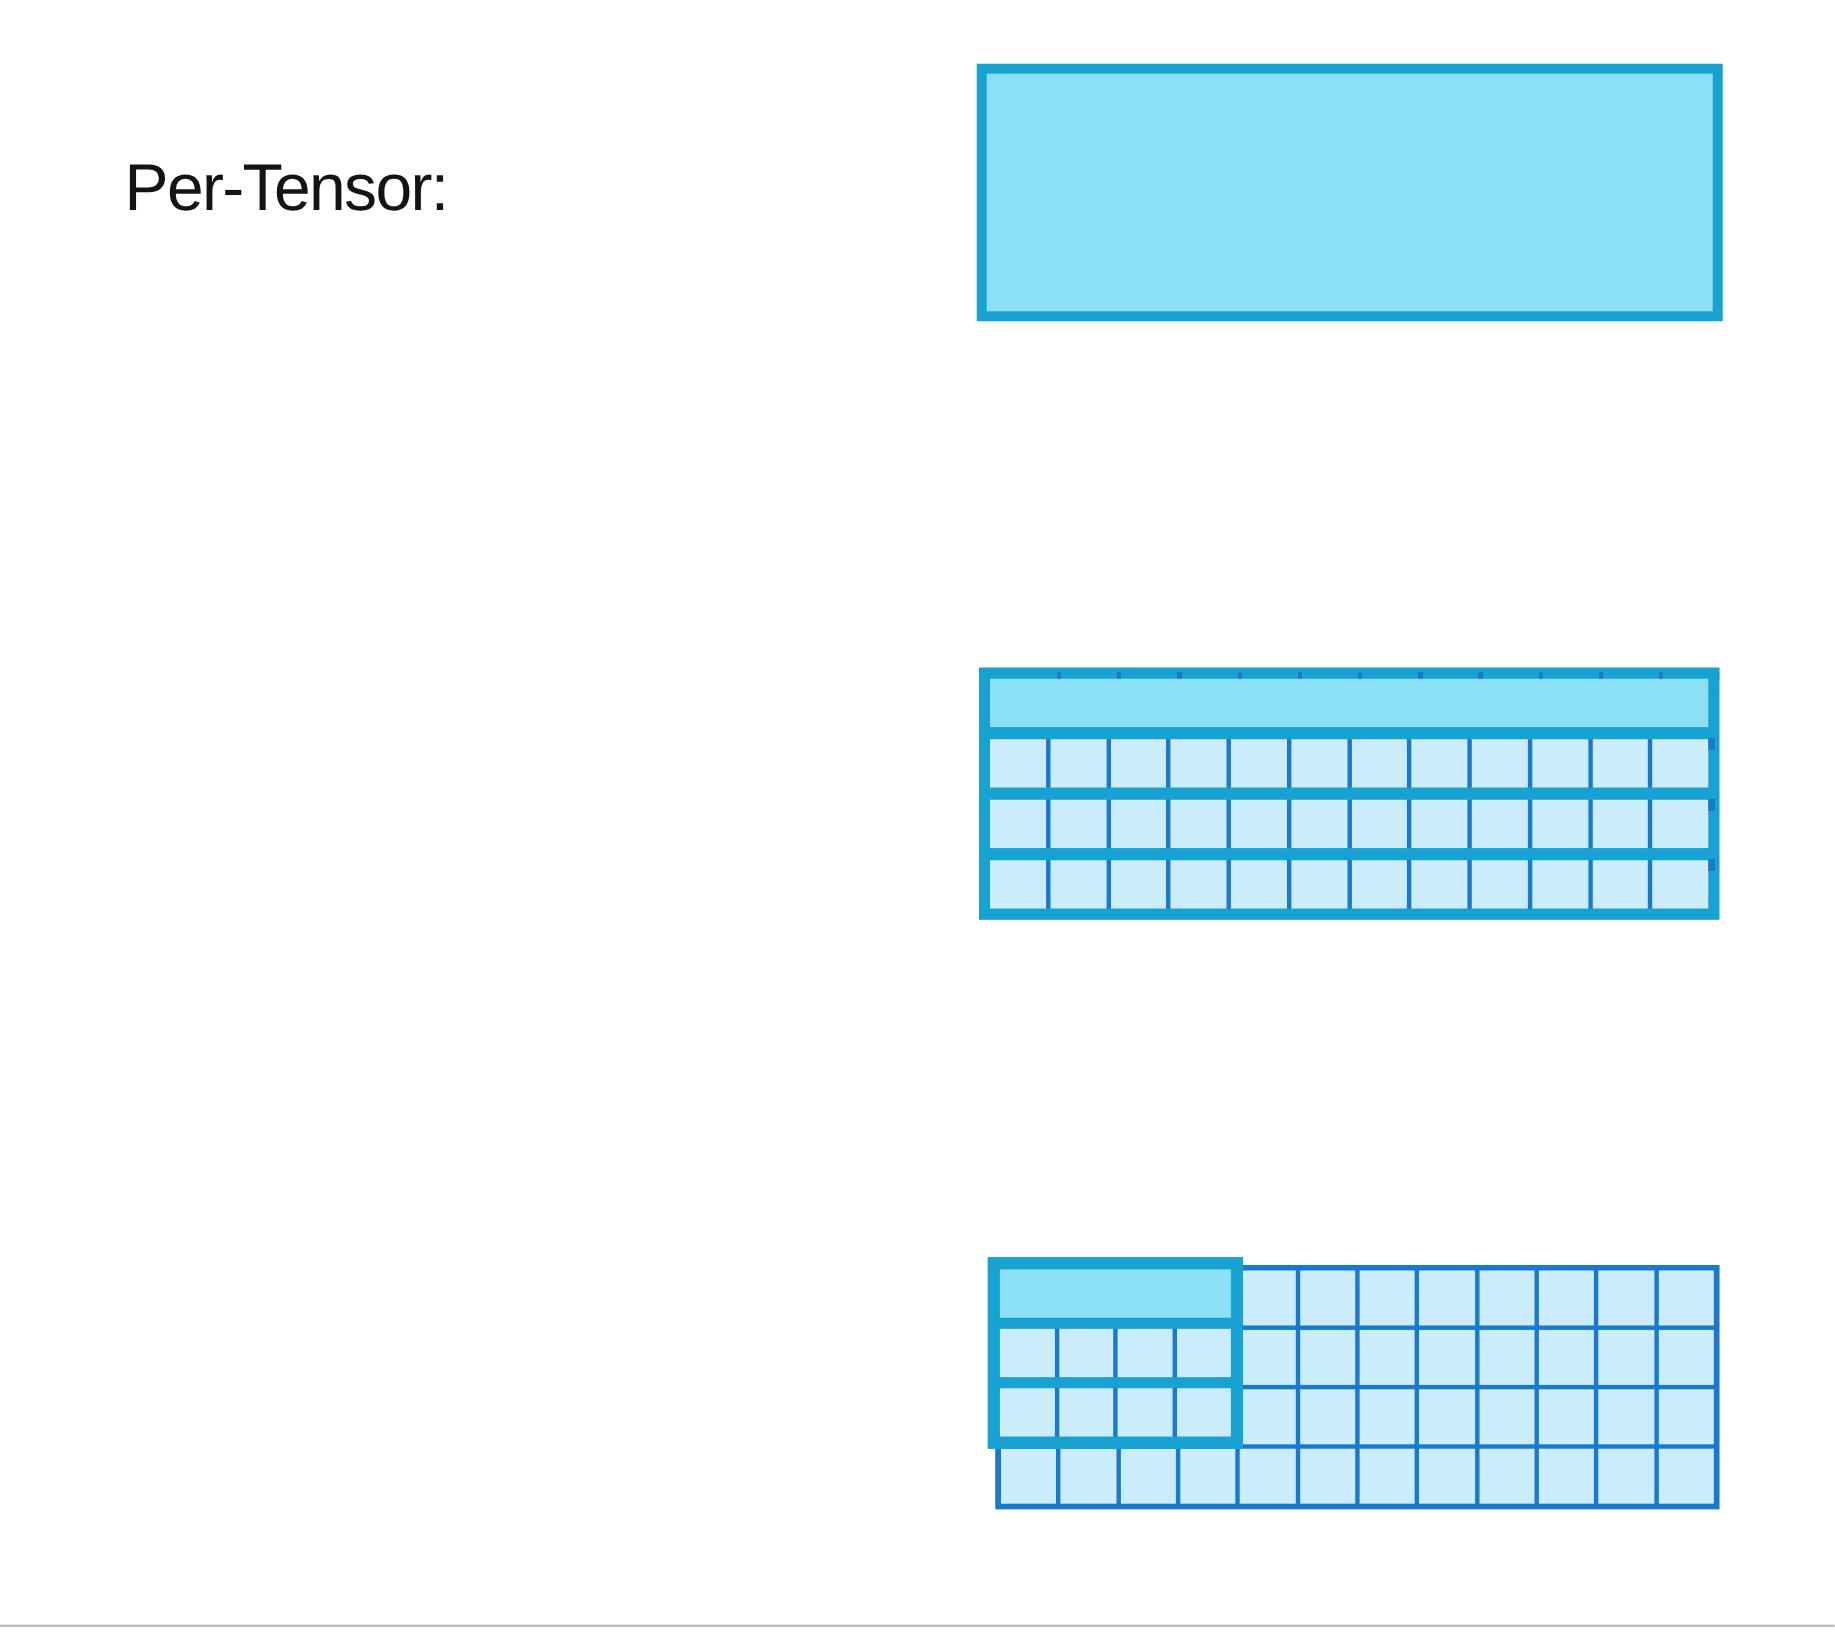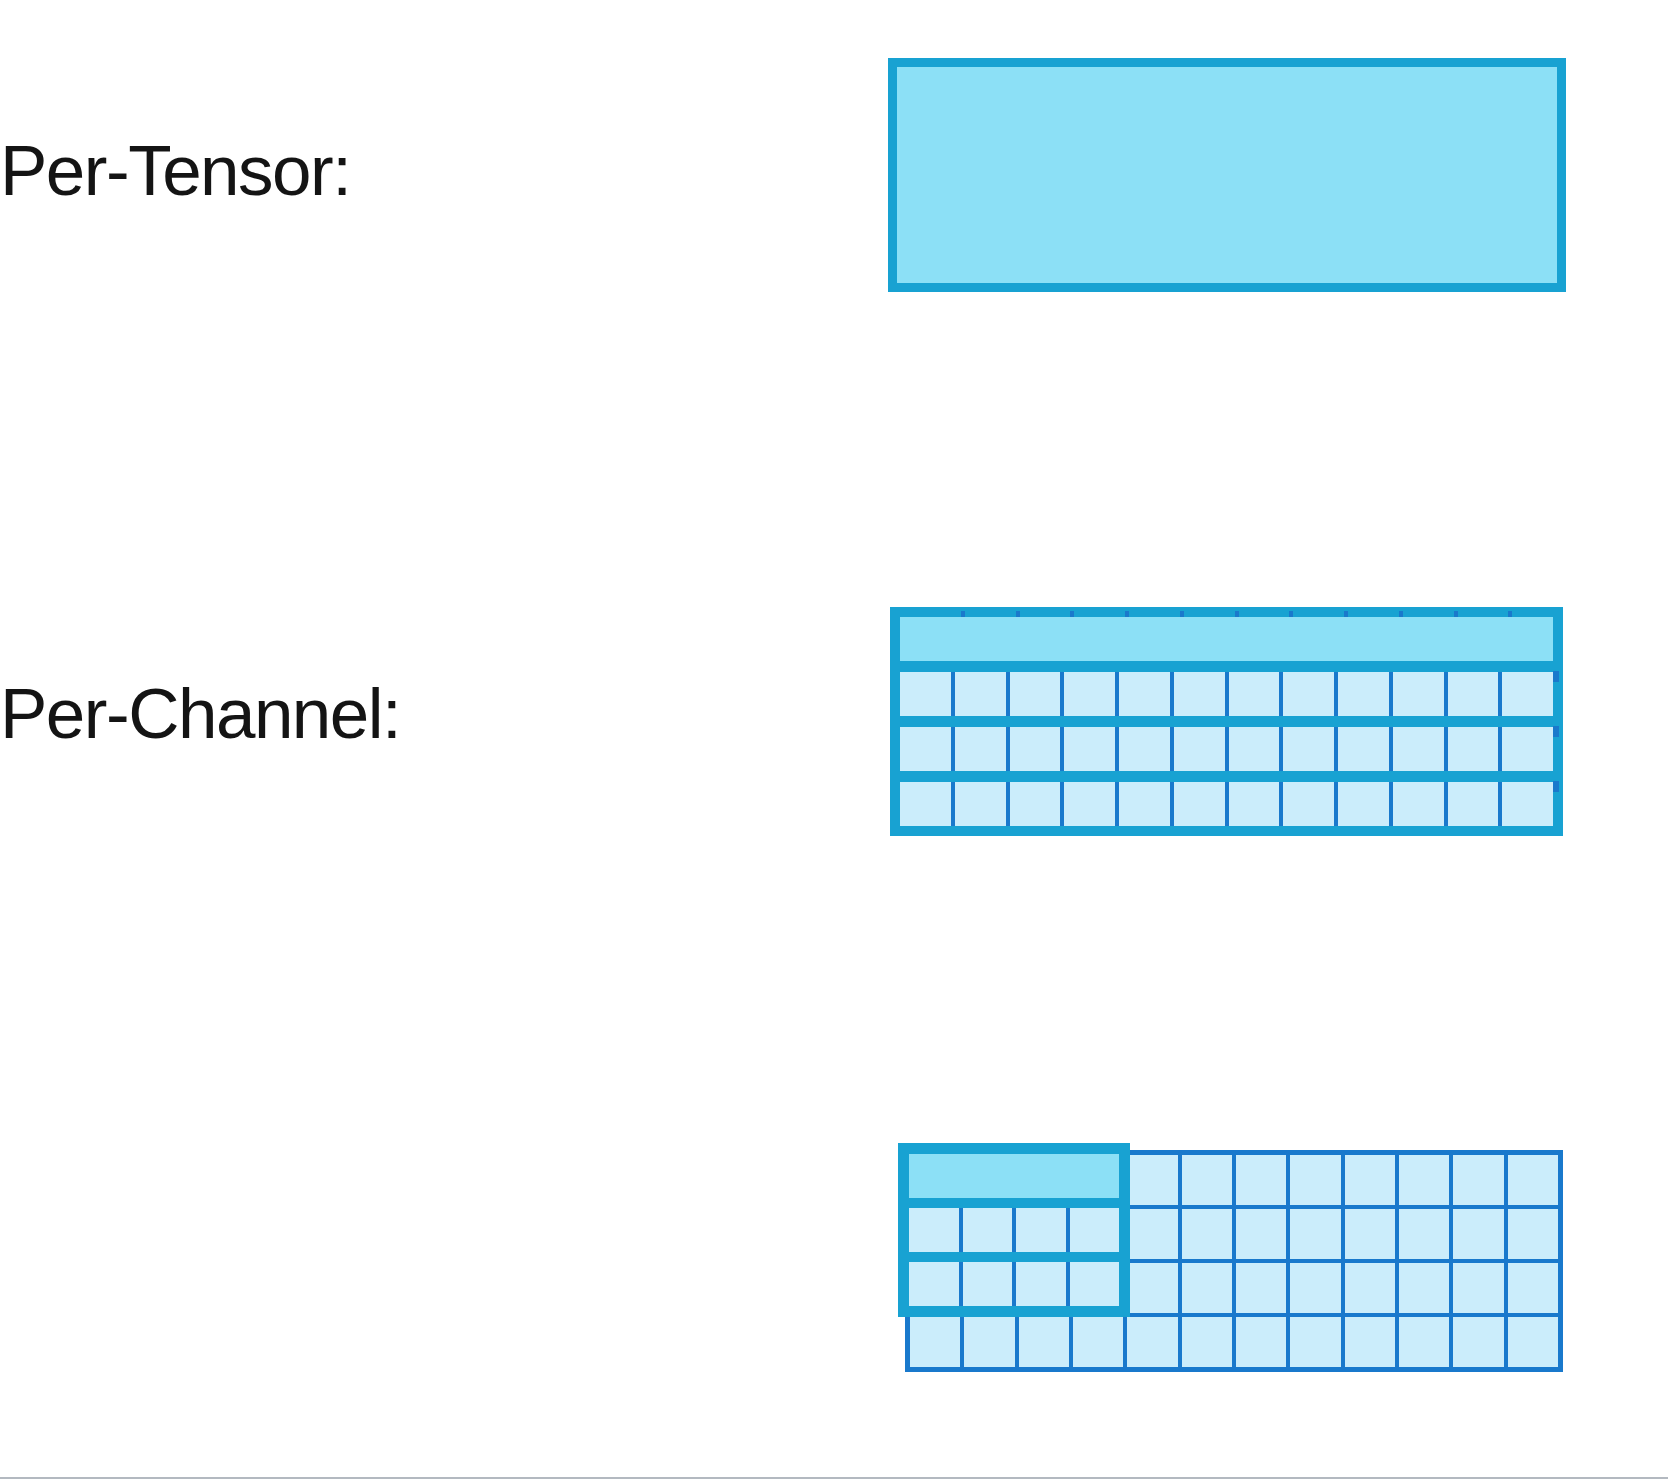--- a/index.html
+++ b/index.html
@@ -7,22 +7,22 @@
     position:relative;
     width:1668px;height:1484px;
     background:#ffffff;
     overflow:hidden;
     font-family:"Liberation Sans", sans-serif;
   }
   
   .row-label{
     position:absolute;
     left:0;width:520px;
-    text-align:left;
-    font-size:71px;
+    text-align:center;
+    font-size:60px;
     line-height:88px;
     letter-spacing:-1.5px;
     color:var(--label-color,#141414);
     white-space:nowrap;
   }
   .label-tensor{top:127px;}
   .label-channel{top:670px;}
   .label-group{top:1205px;}
 
   
@@ -116,21 +116,20 @@
     background:var(--hairline,#B3B9C0);
   }
 </style>
 </head>
 <body>
 
 <div class="canvas">
 
   <span class="row-label label-tensor">Per-Tensor:</span>
 
-  <span class="row-label label-channel">Per-Channel:</span>
 
 
   <div class="tensor-rect"></div>
 
   <div class="channel-grid" id="channel-grid">
     <div class="stub-strip-top"></div>
     <div class="stub-strip-right"></div>
     <div class="channel-header"></div>
 
   <div class="cell-row">

